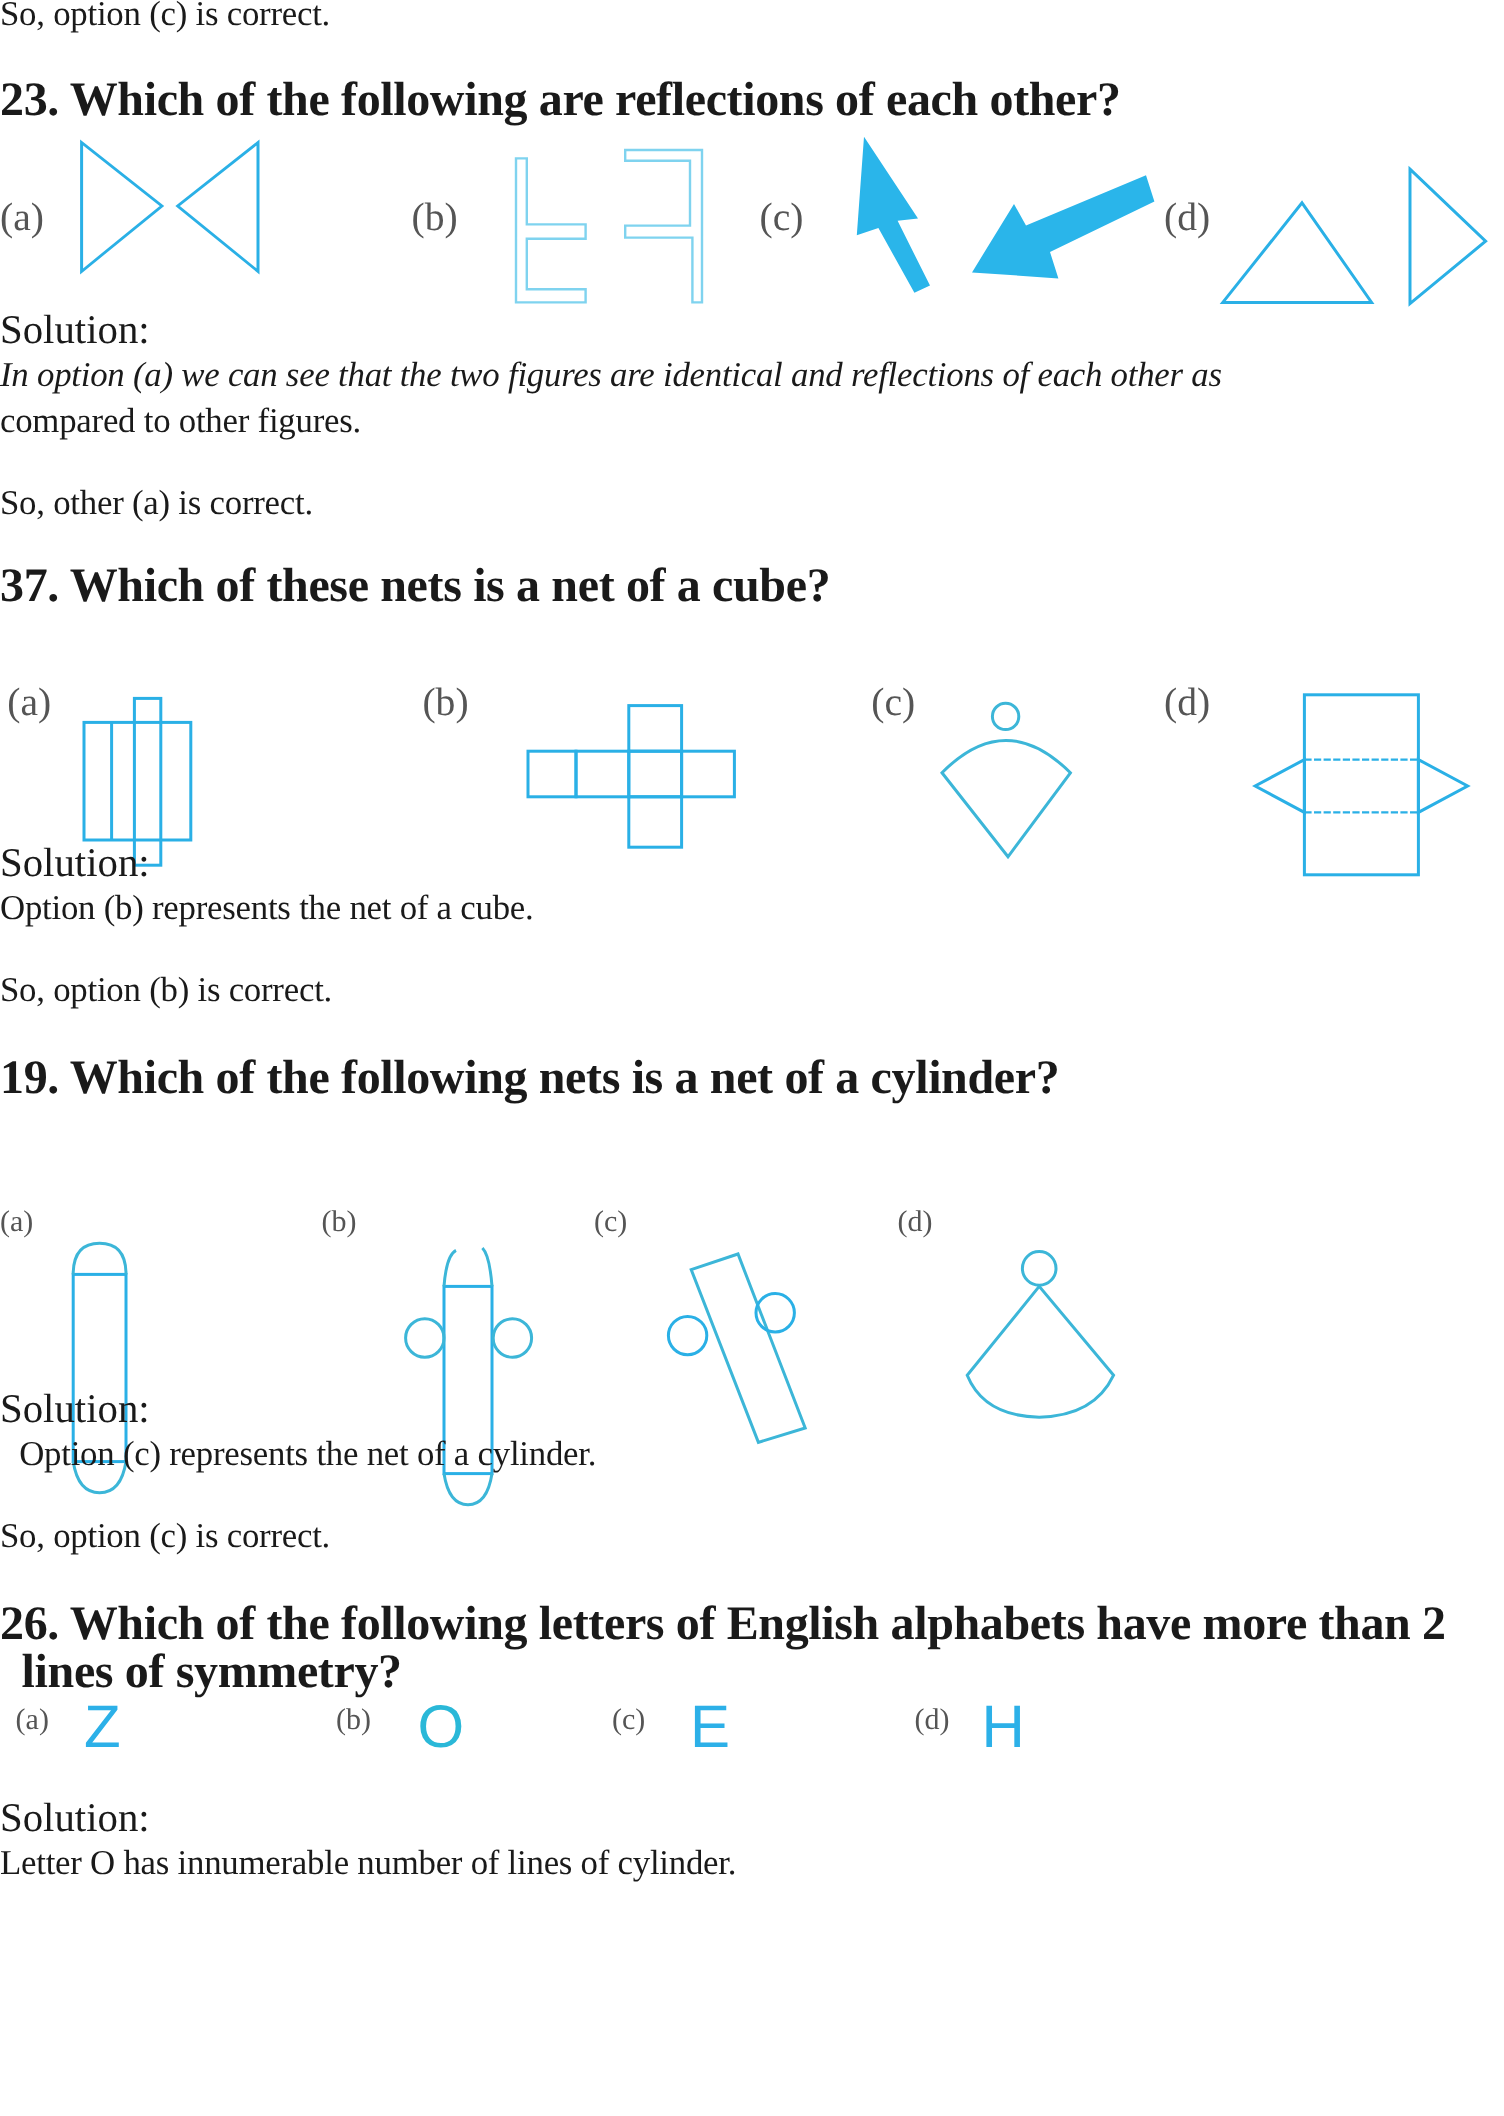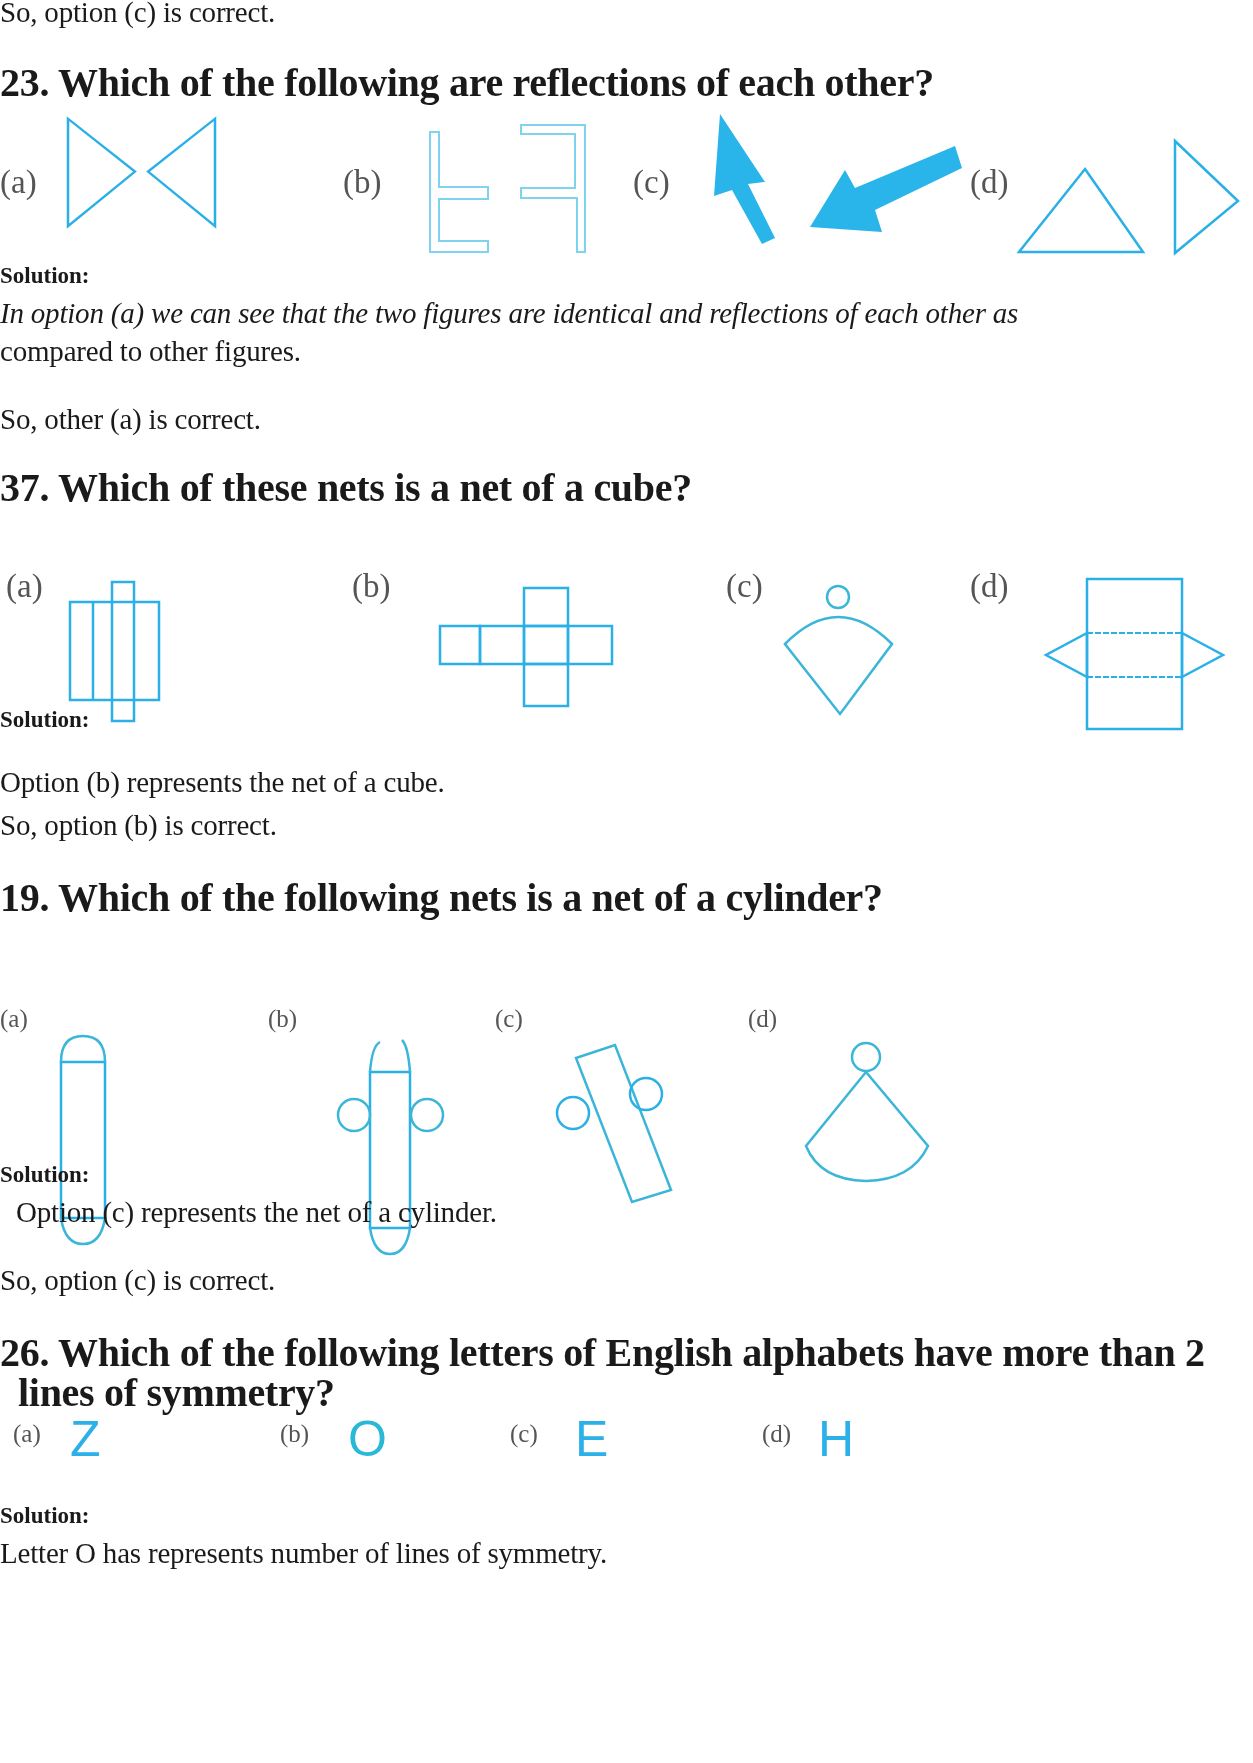--- a/index.html
+++ b/index.html
@@ -3,21 +3,21 @@
 <meta charset="utf-8">
 <style>
   html, body { margin: 0; padding: 0; background: #ffffff; }
   body {
     width: 1253px; height: 1763px; position: relative; overflow: hidden;
     font-family: "Liberation Serif", "DejaVu Serif", serif; color: #1a1a1a;
   }
   .abs { position: absolute; }
   .body-text { font-size: 29px; line-height: 38px; white-space: nowrap; letter-spacing: -0.2px; }
   .q-title { font-size: 40px; font-weight: bold; line-height: 44px; white-space: nowrap; letter-spacing: -0.3px; }
-  .sol-head { font-size: 23px; font-weight: bold; line-height: 40px; }
+  .sol-head { font-size: 34px; font-weight: normal; line-height: 40px; }
   .opt-label { font-size: 33px; color: #555; font-family: "Liberation Serif", serif; }
   .opt-label-sm { font-size: 25px; color: #555; font-family: "Liberation Serif", serif; }
   svg.fig { position: absolute; overflow: visible; }
   .letter { position: absolute; font-family: "Liberation Sans", "DejaVu Sans", sans-serif; color: #2cb0e8; font-size: 50px; line-height: 50px; }
 </style>
 </head>
 <body>
 
 <div class="abs body-text" style="left:0;top:-7px;">So, option (c) is correct.</div>
 
@@ -80,21 +80,21 @@
 <div class="abs opt-label" style="left:970px;top:568px;">(d)</div>
 <svg class="fig" style="left:1040px;top:575px;" width="215" height="160">
   <rect x="47" y="4" width="95" height="150" fill="none" stroke="#2ab0e6" stroke-width="2.5"></rect>
   <line x1="47" y1="58" x2="142" y2="58" stroke="#2ab0e6" stroke-width="2" stroke-dasharray="6,2"></line>
   <line x1="47" y1="102" x2="142" y2="102" stroke="#2ab0e6" stroke-width="2" stroke-dasharray="6,2"></line>
   <polygon points="47,58 6,80 47,102" fill="none" stroke="#2ab0e6" stroke-width="2.5"></polygon>
   <polygon points="142,58 183,80 142,102" fill="none" stroke="#2ab0e6" stroke-width="2.5"></polygon>
 </svg>
 
 <div class="abs sol-head" style="left:0;top:700px;">Solution:</div>
-<div class="abs body-text" style="left:0;top:738px;margin-top:25px;">Option (b) represents the net of a cube.</div>
+<div class="abs body-text" style="left:0;top:738px;">Option (b) represents the net of a cube.</div>
 <div class="abs body-text" style="left:0;top:806px;text-align:center;">So, option (b) is correct.</div>
 
 <div class="abs q-title" style="left:0;top:876px;">19. Which of the following nets is a net of a cylinder?</div>
 
 <div class="abs opt-label-sm" style="left:0;top:1005px;">(a)</div>
 <svg class="fig" style="left:55px;top:1032px;" width="60" height="220">
   <rect x="6" y="30" width="44" height="156" fill="none" stroke="#2ab0e6" stroke-width="2.5"></rect>
   <path d="M6,30 Q6,4 28,4 Q50,4 50,30" fill="none" stroke="#3cb6d8" stroke-width="2.5"></path>
   <path d="M6,186 Q10,212 28,212 Q46,212 50,186" fill="none" stroke="#3cb6d8" stroke-width="2.5"></path>
 </svg>
@@ -135,13 +135,13 @@
 <div class="abs opt-label-sm" style="left:280px;top:1420px;">(b)</div>
 <div class="letter" style="left:348px;top:1414px;color:#2ab8d8;">O</div>
 
 <div class="abs opt-label-sm" style="left:510px;top:1420px;">(c)</div>
 <div class="letter" style="left:575px;top:1414px;">E</div>
 
 <div class="abs opt-label-sm" style="left:762px;top:1420px;">(d)</div>
 <div class="letter" style="left:818px;top:1414px;">H</div>
 
 <div class="abs sol-head" style="left:0;top:1496px;">Solution:</div>
-<div class="abs body-text" style="left:0;top:1534px;">Letter O has represents number of lines of symmetry.</div>
+<div class="abs body-text" style="left:0;top:1534px;">Letter O has innumerable number of lines of cylinder.</div>
 
 </body></html>

